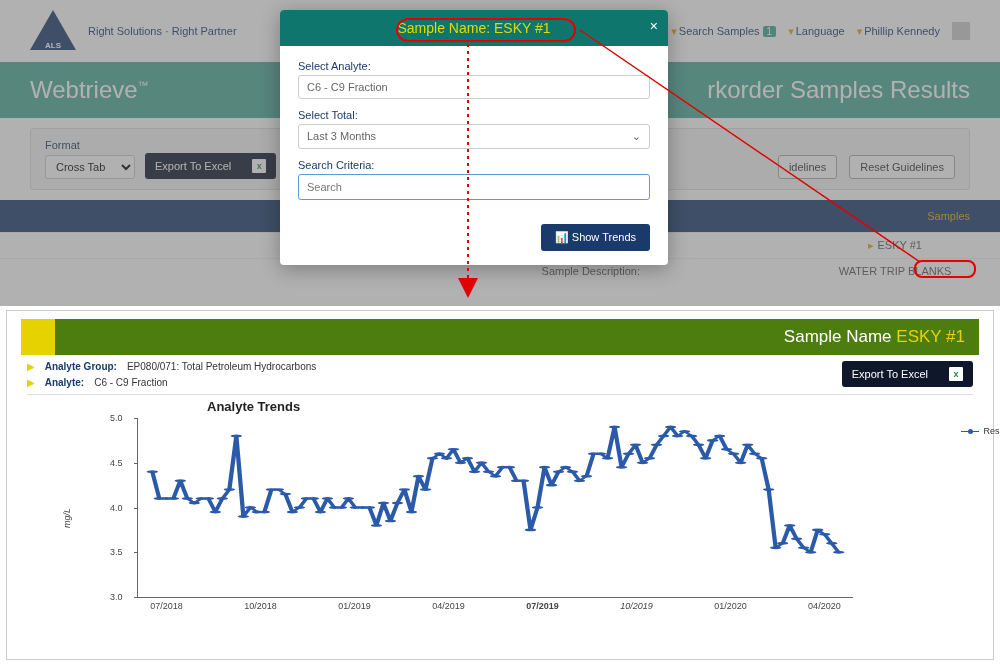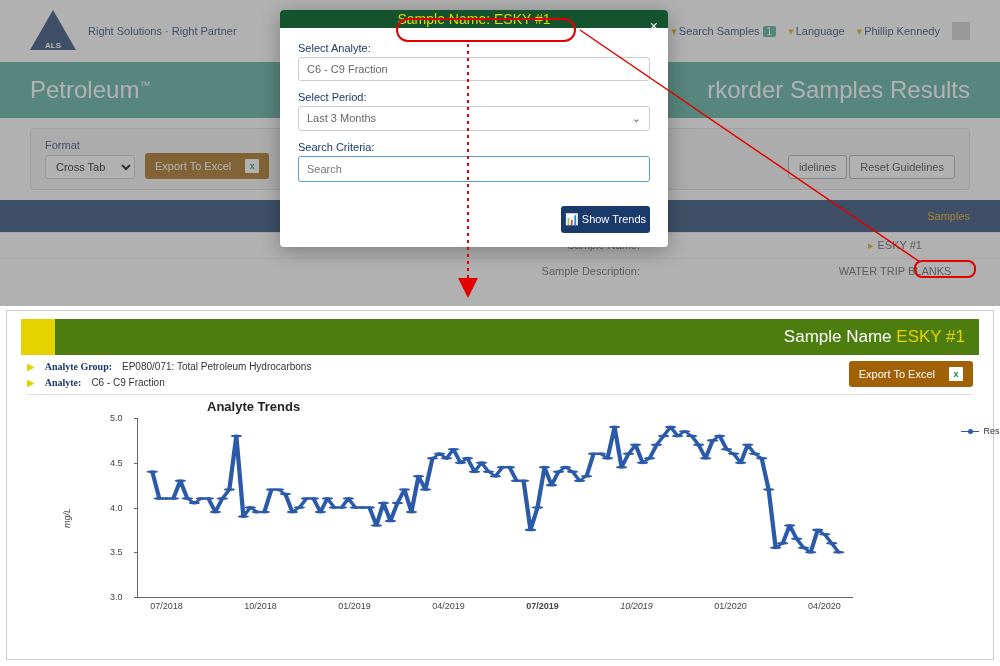--- a/index.html
+++ b/index.html
@@ -24,62 +24,62 @@
 
   
   .titlebar { background: #4ba896; color: #fff; padding: 14px 30px; font-size: 24px; margin-top: 10px; display: flex; justify-content: space-between; }
   .titlebar .tm { font-size: 11px; vertical-align: super; }
 
   
   .panel { margin: 10px 30px; background: #f5f5f5; border: 1px solid #ddd; border-radius: 3px; padding: 10px 14px; display: flex; gap: 10px; align-items: flex-end; }
   .panel-col { display: flex; flex-direction: column; gap: 4px; }
   .panel-label { color: #193a6a; font-size: 11px; }
   .sel { border: 1px solid #ccc; padding: 4px 6px; border-radius: 3px; background: #fff; font-size: 11px; width: 90px; }
-  .btn-green { background: #a16207; color: #fff; border: none; padding: 6px 10px; border-radius: 3px; font-size: 11px; display: inline-flex; align-items: center; gap: 14px; }
+  .btn-green { background: #0f172a; color: #fff; border: none; padding: 6px 10px; border-radius: 3px; font-size: 11px; display: inline-flex; align-items: center; gap: 21px; }
   .btn-outline { background: #fff; border: 1px solid #aaa; padding: 5px 10px; border-radius: 3px; font-size: 11px; color: #333; }
   .excel-icon { display: inline-block; width: 14px; height: 14px; background: #fff; color: #1f8a4d; font-size: 9px; font-weight: bold; text-align: center; line-height: 14px; border-radius: 1px; }
 
-  .panel-right { margin-left: auto; display: flex; gap: 2px; }
+  .panel-right { margin-left: auto; display: flex; gap: 12px; }
 
   
   .darkbar { background: #193a6a; color: #e5a800; padding: 10px 30px; text-align: right; font-size: 11px; margin-top: 10px; }
   .sample-row { display: flex; justify-content: space-between; padding: 6px 30px; font-size: 11px; color: #555; border-top: 1px solid #eee; }
   .sample-row .lbl { flex: 1; text-align: right; padding-right: 180px; }
   .sample-row .val { width: 150px; text-align: center; }
   .orange-tri { color: #e5a800; margin-right: 4px; }
 
   
   .modal { position: absolute; left: 280px; top: 10px; width: 388px; background: #fff; border-radius: 4px; box-shadow: 0 4px 20px rgba(0,0,0,0.3); z-index: 10; }
-  .modal-hd { background: #14532d; color: #e5d800; padding: 1px; border-radius: 4px 4px 0 0; text-align: center; font-size: 14px; position: relative; }
+  .modal-hd { background: #0f766e; color: #e5d800; padding: 10px; border-radius: 4px 4px 0 0; text-align: center; font-size: 14px; position: relative; }
   .modal-close { position: absolute; right: 10px; top: 8px; color: #fff; font-size: 14px; cursor: pointer; }
   .modal-body { padding: 14px 18px; }
   .field { margin-bottom: 10px; }
   .field-lbl { color: #193a6a; font-size: 11px; margin-bottom: 3px; }
   .field-sel { width: 100%; border: 1px solid #ccc; padding: 5px 8px; border-radius: 3px; font-size: 11px; color: #666; background: #fff; display: flex; justify-content: space-between; }
   .field-input { width: 100%; border: 1px solid #5b9bd5; padding: 6px 8px; border-radius: 3px; font-size: 11px; }
   .modal-ft { text-align: right; padding: 0 18px 14px; }
-  .btn-blue { background: #193a6a; color: #fff; border: none; padding: 7px 4px; border-radius: 3px; font-size: 11px; }
+  .btn-blue { background: #193a6a; color: #fff; border: none; padding: 7px 14px; border-radius: 3px; font-size: 11px; }
 
   
   .ann-title-circle { position: absolute; left: 396px; top: 18px; width: 180px; height: 24px; border: 2px solid #e30000; border-radius: 12px; z-index: 20; pointer-events: none; }
   .ann-sample-circle { position: absolute; right: 24px; top: 260px; width: 62px; height: 18px; border: 2px solid #e30000; border-radius: 8px; z-index: 20; pointer-events: none; }
   .ann-line { position: absolute; z-index: 20; pointer-events: none; }
 
   
   .bottom { border: 1px solid #ccc; margin: 4px 6px; padding: 0; height: 350px; position: relative; }
   .result-hd { display: flex; margin: 8px 14px 6px 14px; }
   .result-yellow { width: 34px; background: #e5d200; }
   .result-blue { flex: 1; background: #4d7c0f; color: #fff; padding: 8px 14px; font-size: 17px; text-align: right; }
   .result-blue .sv { color: #e5d200; }
 
   .meta { margin: 6px 20px; font-size: 10px; color: #333; display: flex; justify-content: space-between; align-items: flex-start; }
   .meta-lines { display: flex; flex-direction: column; gap: 5px; }
   .meta-line { display: flex; gap: 10px; align-items: center; }
   .ytri { color: #e5d200; font-size: 10px; }
-  .meta-k { color: #193a6a; font-weight: bold; font-family: Liberation Serif, serif; }
+  .meta-k { color: #193a6a; font-weight: bold; }
   .hr { border: none; border-top: 1px solid #ddd; margin: 4px 20px; }
 
   
   .chart-wrap { margin: 2px 60px 0 80px; position: relative; }
   .chart-title { font-size: 13px; font-weight: bold; color: #222; margin-left: 120px; }
   .chart { position: relative; height: 200px; margin-top: 4px; }
   .plot { position: absolute; left: 50px; right: 80px; top: 0; bottom: 20px; border-left: 1px solid #666; border-bottom: 1px solid #666; }
   .yaxis-label { position: absolute; left: -30px; top: 50%; transform: translateY(-50%) rotate(-90deg); font-size: 9px; font-style: italic; color: #444; }
   .ytick { position: absolute; left: -28px; font-size: 9px; color: #444; transform: translateY(-50%); }
   .ytick-line { position: absolute; left: -4px; width: 4px; height: 1px; background: #666; }
@@ -104,21 +104,21 @@
       </div>
       <div class="header-right">
         <span><span class="chev">▾</span><span>Search Samples</span> <span class="badge">1</span></span>
         <span><span class="chev">▾</span><span>Language</span></span>
         <span><span class="chev">▾</span><span>Phillip Kennedy</span></span>
         <span class="avatar"></span>
       </div>
     </div>
 
     <div class="titlebar">
-      <span><span>Petroleum</span><span class="tm">™</span></span>
+      <span><span>Webtrieve</span><span class="tm">™</span></span>
       <span>rkorder Samples Results</span>
     </div>
 
     <div class="panel">
       <div class="panel-col">
         <span class="panel-label">Format</span>
         <select class="sel"><option>Cross Tab</option></select>
       </div>
       <button class="btn-green">
           <span>Export To Excel</span>
@@ -149,21 +149,21 @@
       <span class="modal-close">×</span>
     </div>
     <div class="modal-body">
       <div class="field">
         <div class="field-lbl">Select Analyte:</div>
         <div class="field-sel">
             <span>C6 - C9 Fraction</span>
           </div>
       </div>
       <div class="field">
-        <div class="field-lbl">Select Period:</div>
+        <div class="field-lbl">Select Total:</div>
         <div class="field-sel">
             <span>Last 3 Months</span>
             <span>⌄</span>
           </div>
       </div>
       <div class="field">
         <div class="field-lbl">Search Criteria:</div>
         <input class="field-input" placeholder="Search" style="">
       </div>
     </div>

